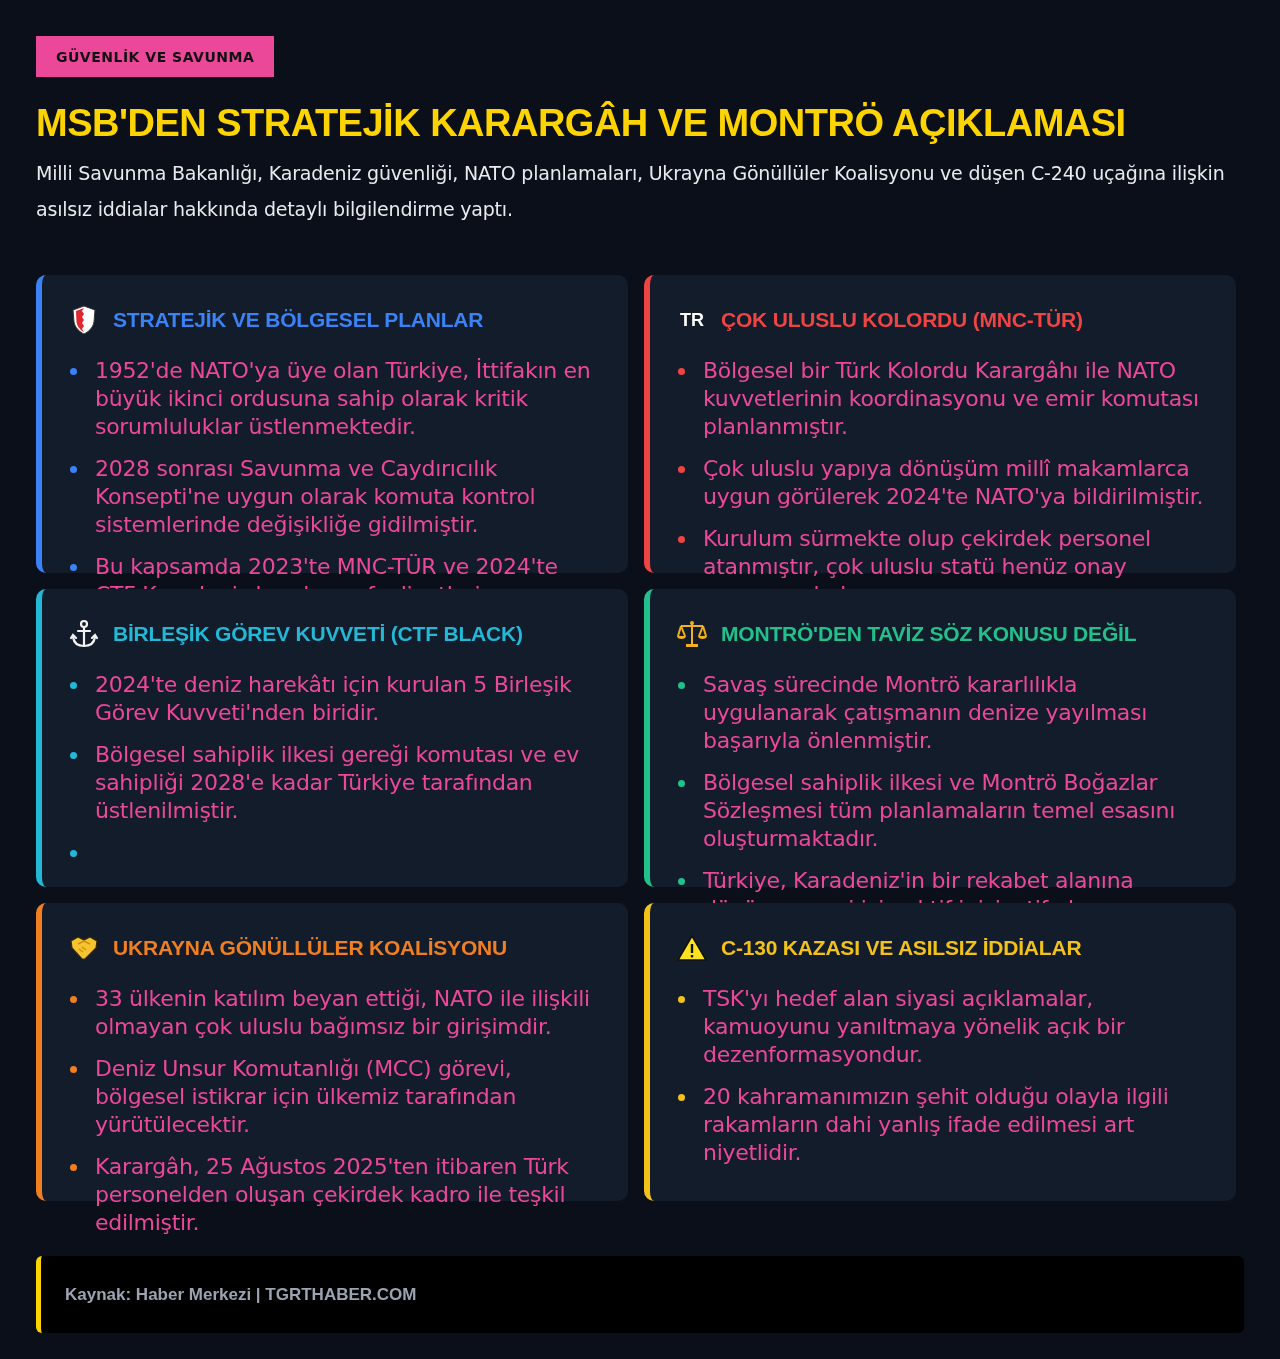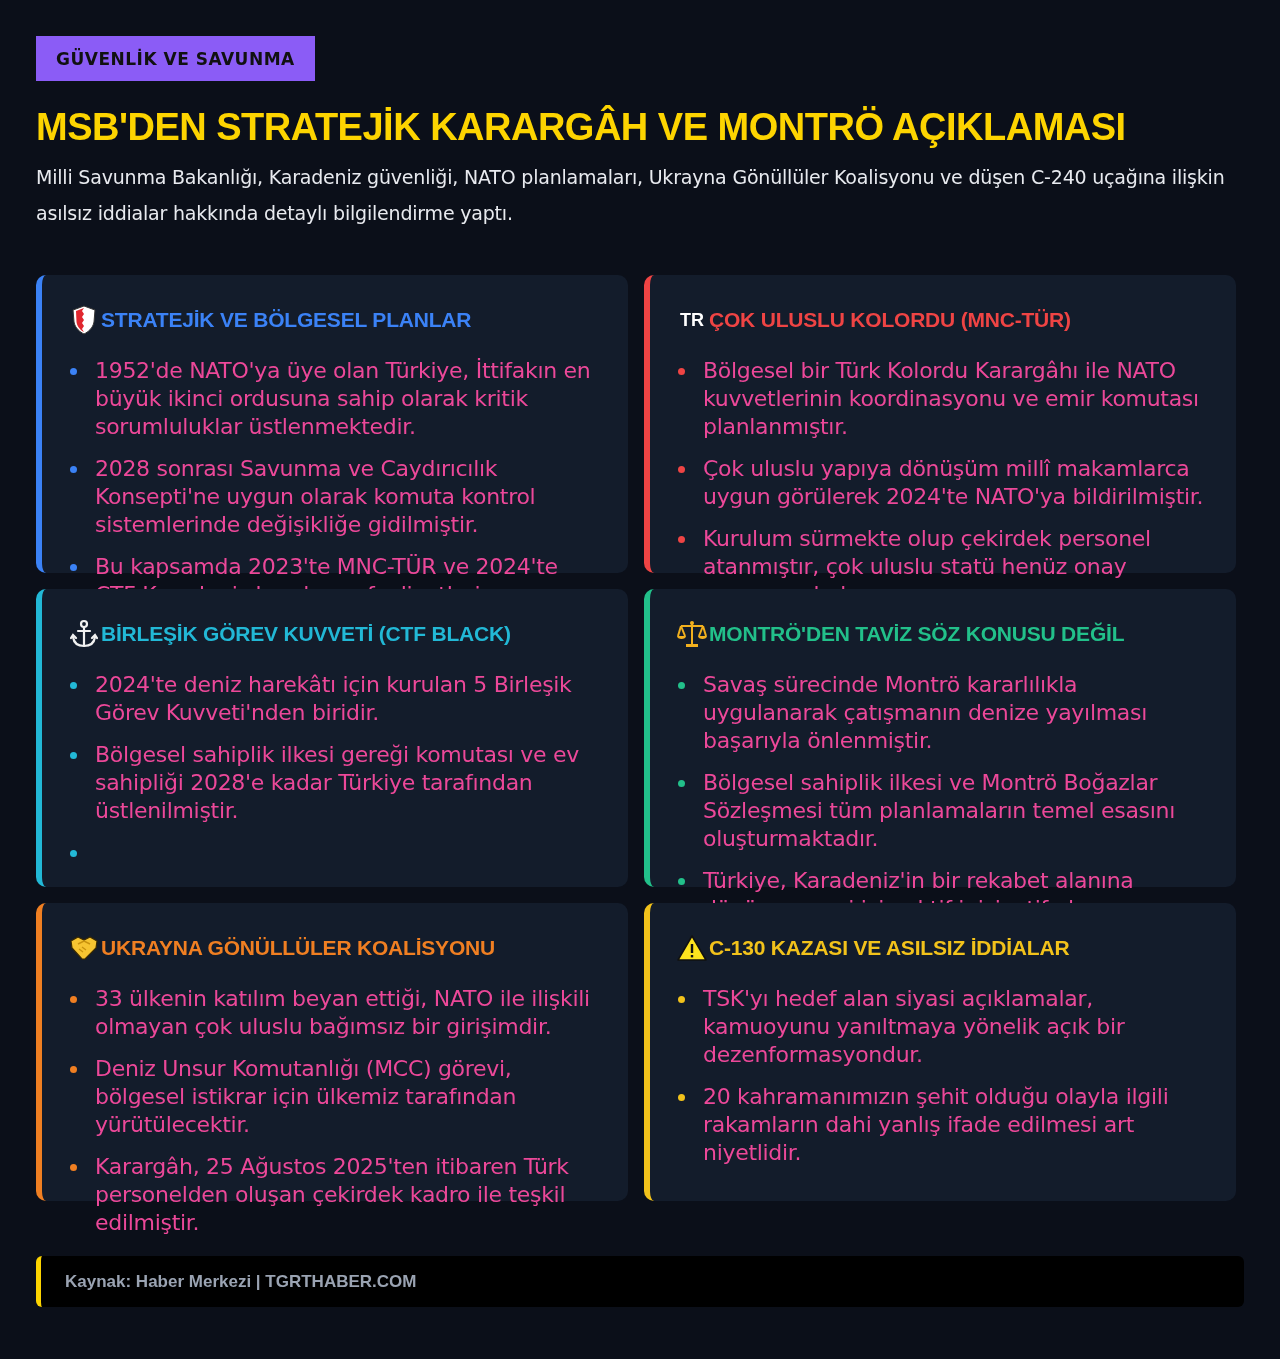--- a/index.html
+++ b/index.html
@@ -1,30 +1,30 @@
 <!DOCTYPE html>
 <html><head>
 <meta charset="utf-8">
 <style>
   * { box-sizing: border-box; margin: 0; padding: 0; }
   html, body { width: 1280px; height: 1359px; background: #0b0f19; }
   body { font-family: "DejaVu Sans", sans-serif; color: #e5e7eb; position: relative; overflow: hidden; }
   .page { position: absolute; left: 36px; top: 36px; width: 1208px; }
-  .tag { display: inline-block; background: #8b5cf6; color: #111; font-weight: 700; font-size: 17px; letter-spacing: 0.5px; padding: 13px 20px 12px 20px; font-family: "DejaVu Sans", sans-serif; }
+  .tag { display: inline-block; background: #ec4899; color: #111; font-weight: 700; font-size: 14px; letter-spacing: 0.5px; padding: 13px 20px 12px 20px; font-family: "DejaVu Sans", sans-serif; }
   .title { margin-top: 22px; color: #fdd400; font-family: Liberation Sans, sans-serif; font-weight: 700; font-size: 38px; letter-spacing: -0.5px; line-height: 48px; }
   .lead { margin-top: 8px; color: #e8eaef; font-family: "DejaVu Sans", sans-serif; font-size: 19px; line-height: 36px; letter-spacing: -0.2px; }
   .grid { position: absolute; left: 0; top: 239px; width: 1208px; display: grid; grid-template-columns: 592px 592px; column-gap: 24px; row-gap: 26px; gap: 16px; }
   .card { position: relative; height: 298px; background: #131c2b; border-radius: 10px; border-left: 6px solid var(--accent); padding: 28px 24px 0 25px; }
   .card-head { display: flex; align-items: center; height: 34px; }
-  .card-icon { width: 34px; height: 34px; display: flex; align-items: center; justify-content: center; }
+  .card-icon { width: 34px; height: 34px; display: flex; align-items: center; justify-content: center; margin-right: 12px; }
   .card-title { color: var(--accent); font-family: "Liberation Sans", sans-serif; font-weight: 700; font-size: 21px; letter-spacing: -0.2px; }
   .items { list-style: none; margin-top: 20px; }
   .item { position: relative; padding-left: 28px; font-size: 22px; line-height: 28px; color: #ec4899; margin-bottom: 14px; letter-spacing: -0.3px; }
   .bullet { position: absolute; left: 3px; top: 11px; width: 7px; height: 7px; border-radius: 50%; background: var(--accent); }
-  .footer { position: absolute; left: 0; top: 1220px; width: 1208px; height: 51px; background: #000; border-radius: 6px; border-left: 5px solid #fdd400; display: flex; align-items: center; padding-left: 24px; }
+  .footer { position: absolute; left: 0; top: 1220px; width: 1208px; height: 77px; background: #000; border-radius: 6px; border-left: 5px solid #fdd400; display: flex; align-items: center; padding-left: 24px; }
   .footer-text { color: #9aa3b2; font-weight: 700; font-size: 17px; font-family: "Liberation Sans", sans-serif; }
   .tr-icon { color: #fff; font-weight: 700; font-size: 18px; font-family: "Liberation Sans", sans-serif; }
 </style>
 </head>
 <body>
 
 <div class="page">
   <div class="tag">GÜVENLİK VE SAVUNMA</div>
   <h1 class="title">MSB'DEN STRATEJİK KARARGÂH VE MONTRÖ AÇIKLAMASI</h1>
   <p class="lead">Milli Savunma Bakanlığı, Karadeniz güvenliği, NATO planlamaları, Ukrayna Gönüllüler Koalisyonu ve düşen C-240 uçağına ilişkin asılsız iddialar hakkında detaylı bilgilendirme yaptı.</p>

